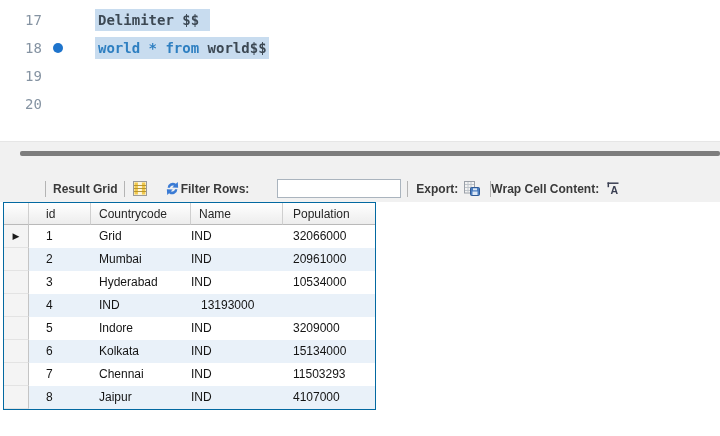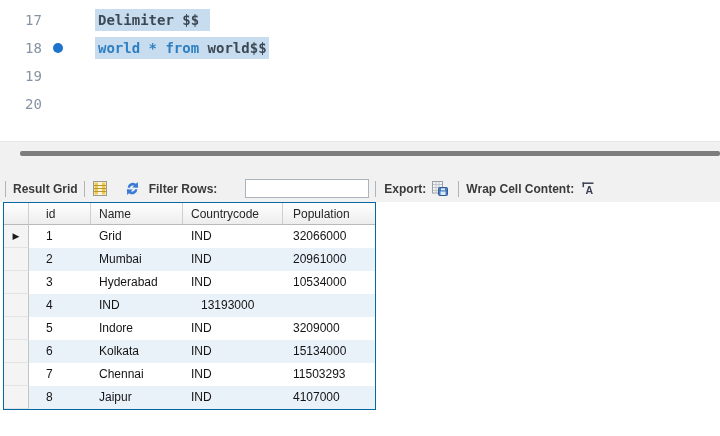--- a/index.html
+++ b/index.html
@@ -17,21 +17,21 @@
   .stmt-dot { width:10px; height:10px; border-radius:50%; background:#1e74cc; margin-left:11px; }
   .code { white-space:pre; font-weight:700; color:#3c4853; }
   .sel { background:#c8dcef; padding:3px 2px 3px 3px; }
   .sel-nl { padding-right:11px; }
   .tok-kw { color:#2e7fc1; }
   .tok-plain { color:#3c4853; }
 
   
   .splitter-zone { position:relative; height:61px; background:#f1f1f1; border-top:1px solid #e6e6e6; box-sizing:border-box; }
   .splitter-bar { position:absolute; top:9px; left:20px; right:0; height:5px; background:#7d7d7d; border-radius:2px; }
-  .toolbar { position:absolute; left:0; right:0; bottom:0; height:27px; display:flex; align-items:center; font-size:12px; font-weight:700; color:#3a3a3a; }
+  .toolbar { position:absolute; left:0; right:0; bottom:0; height:27px; display:flex; align-items:center; font-size:12px; font-weight:700; color:#3a3a3a;padding-left:40px; }
   .tb-sep { width:1px; height:16px; background:#b4b4b4; flex:0 0 auto; }
   .tb-label { white-space:nowrap; }
   .tb-icon { display:inline-flex; align-items:center; justify-content:center; flex:0 0 auto; cursor:pointer; }
   .filter-input { width:124px; height:19px; box-sizing:border-box; border:1px solid #aab4be; background:#ffffff; font-size:12px; padding:0 4px; outline:none; }
 
   
   .grid-table { margin-left:3px; width:371px; border:1px solid #0369a1; box-sizing:content-box; background:#fff; font-size:12px; color:#141414; }
   .g-row { display:flex; height:23px; line-height:23px; }
   .g-row.alt { background:#e9f1f9; }
   .g-head { display:flex; height:22px; line-height:22px; background:linear-gradient(#ffffff,#ececec); color:#262626; }
@@ -95,59 +95,59 @@
       </svg>
     </span>
 
     <span class="tb-icon" style="margin-left:16px">
       <svg width="17" height="17" viewBox="0 0 16 16">
         <path d="M3.4 7.2 A4.8 4.8 0 0 1 11.2 3.6 L13 1.8 L13.3 7.4 L7.7 7.1 L9.5 5.3 A2.9 2.9 0 0 0 5.6 7.2 Z" fill="#3b7bd4"></path>
         <path d="M12.6 8.8 A4.8 4.8 0 0 1 4.8 12.4 L3 14.2 L2.7 8.6 L8.3 8.9 L6.5 10.7 A2.9 2.9 0 0 0 10.4 8.8 Z" fill="#3b7bd4"></path>
       </svg>
     </span>
 
-    <span class="tb-label" style="margin-left:8px">Filter Rows:</span>
+    <span class="tb-label" style="">Filter Rows:</span>
 
     <input class="filter-input" style="margin-left: 28px;" type="text" value="">
 
     <span class="tb-sep" style="margin-left:6px"></span>
 
     <span class="tb-label" style="margin-left:8px">Export:</span>
 
     <span class="tb-icon" style="margin-left:5px">
       <svg width="18" height="17" viewBox="0 0 18 17">
         <rect x="1.5" y="1.5" width="10" height="11.5" fill="#f3f3f3" stroke="#9aa0a8"></rect>
         <path d="M2 4.5h9M2 7.5h9M2 10.5h9M5 2v11M8 2v11" stroke="#c0c6cc" stroke-width="1"></path>
         <rect x="7.5" y="7.5" width="9" height="8" rx="1" fill="#4a7dc0" stroke="#2f5a96"></rect>
         <rect x="9.5" y="11.5" width="5" height="3.5" fill="#dce8f5"></rect>
         <rect x="10" y="8.3" width="4" height="2" fill="#dce8f5"></rect>
       </svg>
     </span>
 
     <span class="tb-sep" style="margin-left:9px"></span>
 
-    <span class="tb-label" style="margin-left:7px">Wrap Cell Content:</span>
+    <span class="tb-label" style="margin-left:0">Wrap Cell Content:</span>
 
     <span class="tb-icon" style="margin-left:7px">
       <svg width="15" height="15" viewBox="0 0 15 15">
         <path d="M1.5 2.2 H12.5" stroke="#3a3f52" stroke-width="1.5"></path>
         <path d="M2.3 1.4 V6.2" stroke="#3a3f52" stroke-width="1.5"></path>
         <text x="4.6" y="12.6" font-family="Liberation Sans, sans-serif" font-size="10.5" font-weight="bold" fill="#3a3f52">A</text>
       </svg>
     </span>
   </div>
 </div>
 
 <div class="grid-table">
 
   <div class="g-head">
     <div class="hc c-sel"></div>
     <div class="hc c-id">id</div>
+    <div class="hc c-code">Countrycode</div>
     <div class="hc c-name">Name</div>
-    <div class="hc c-code">Countrycode</div>
     <div class="hc c-pop" style="border-right:none">Population</div>
   </div>
 
   <div class="g-row">
     <div class="sel-cell c-sel">
         <span class="row-arrow">▶</span>
       </div>
     <div class="dc c-id">1</div>
     <div class="dc c-name">Grid</div>
     <div class="dc c-code">IND</div>

